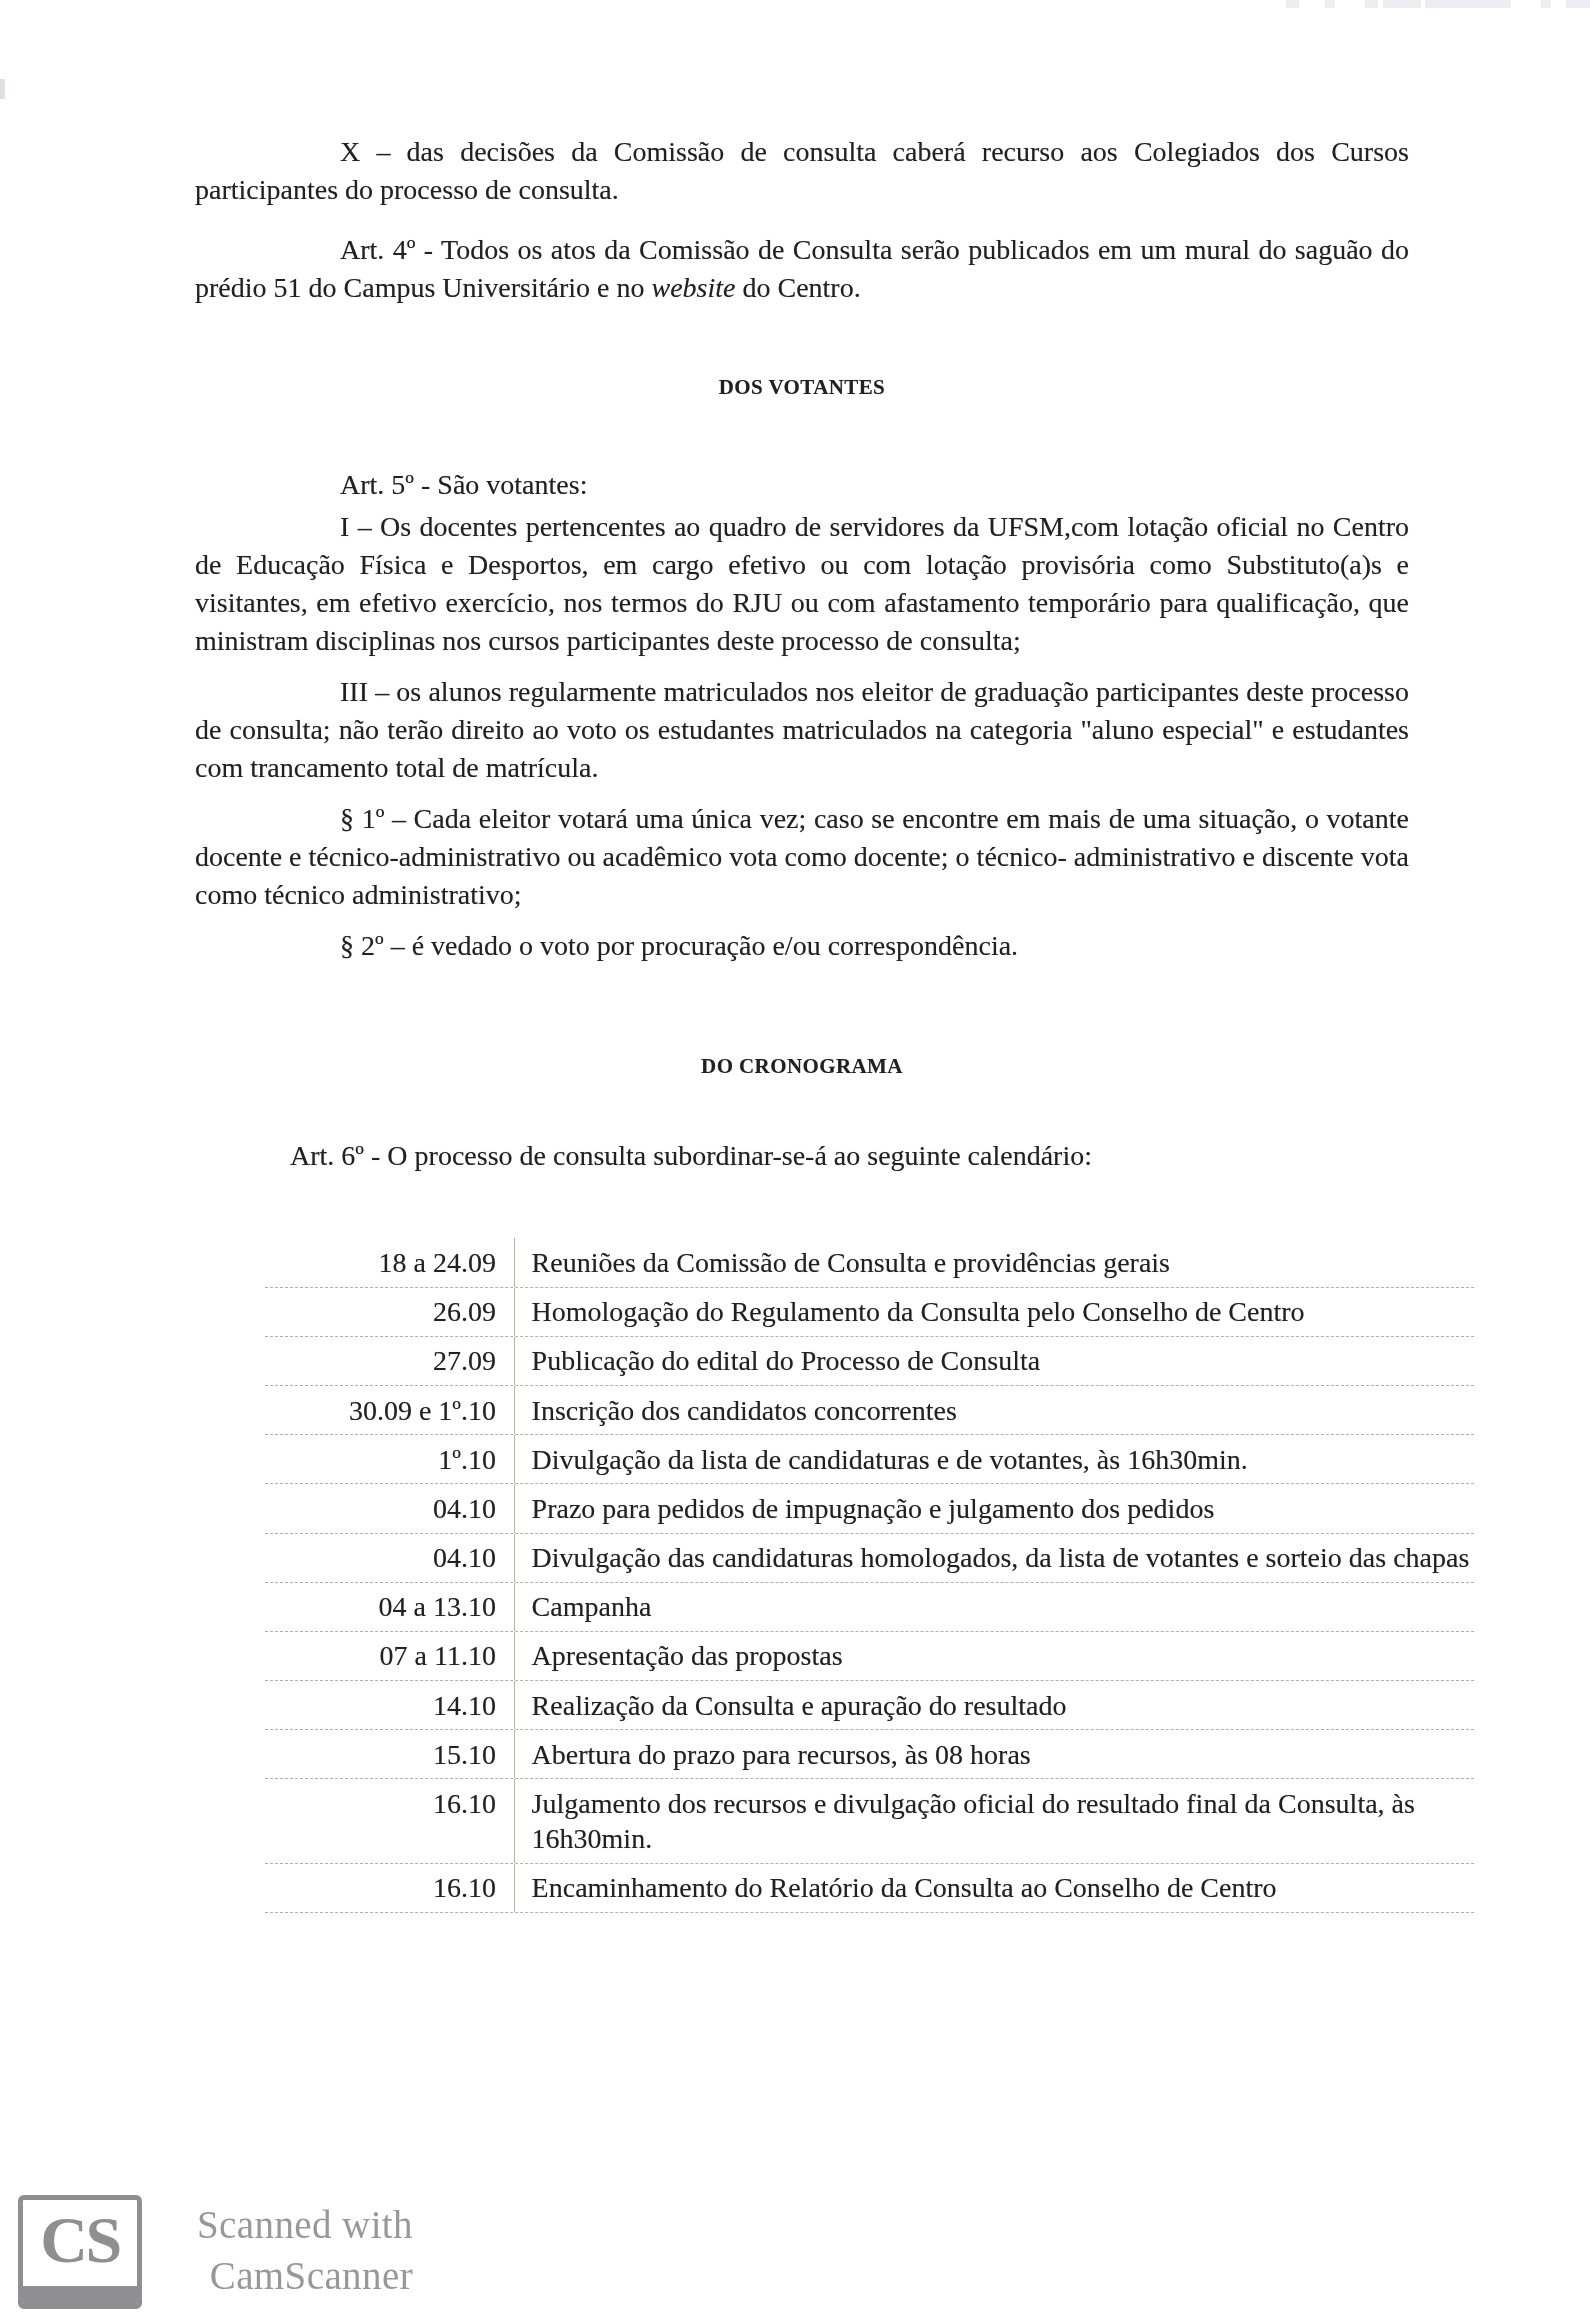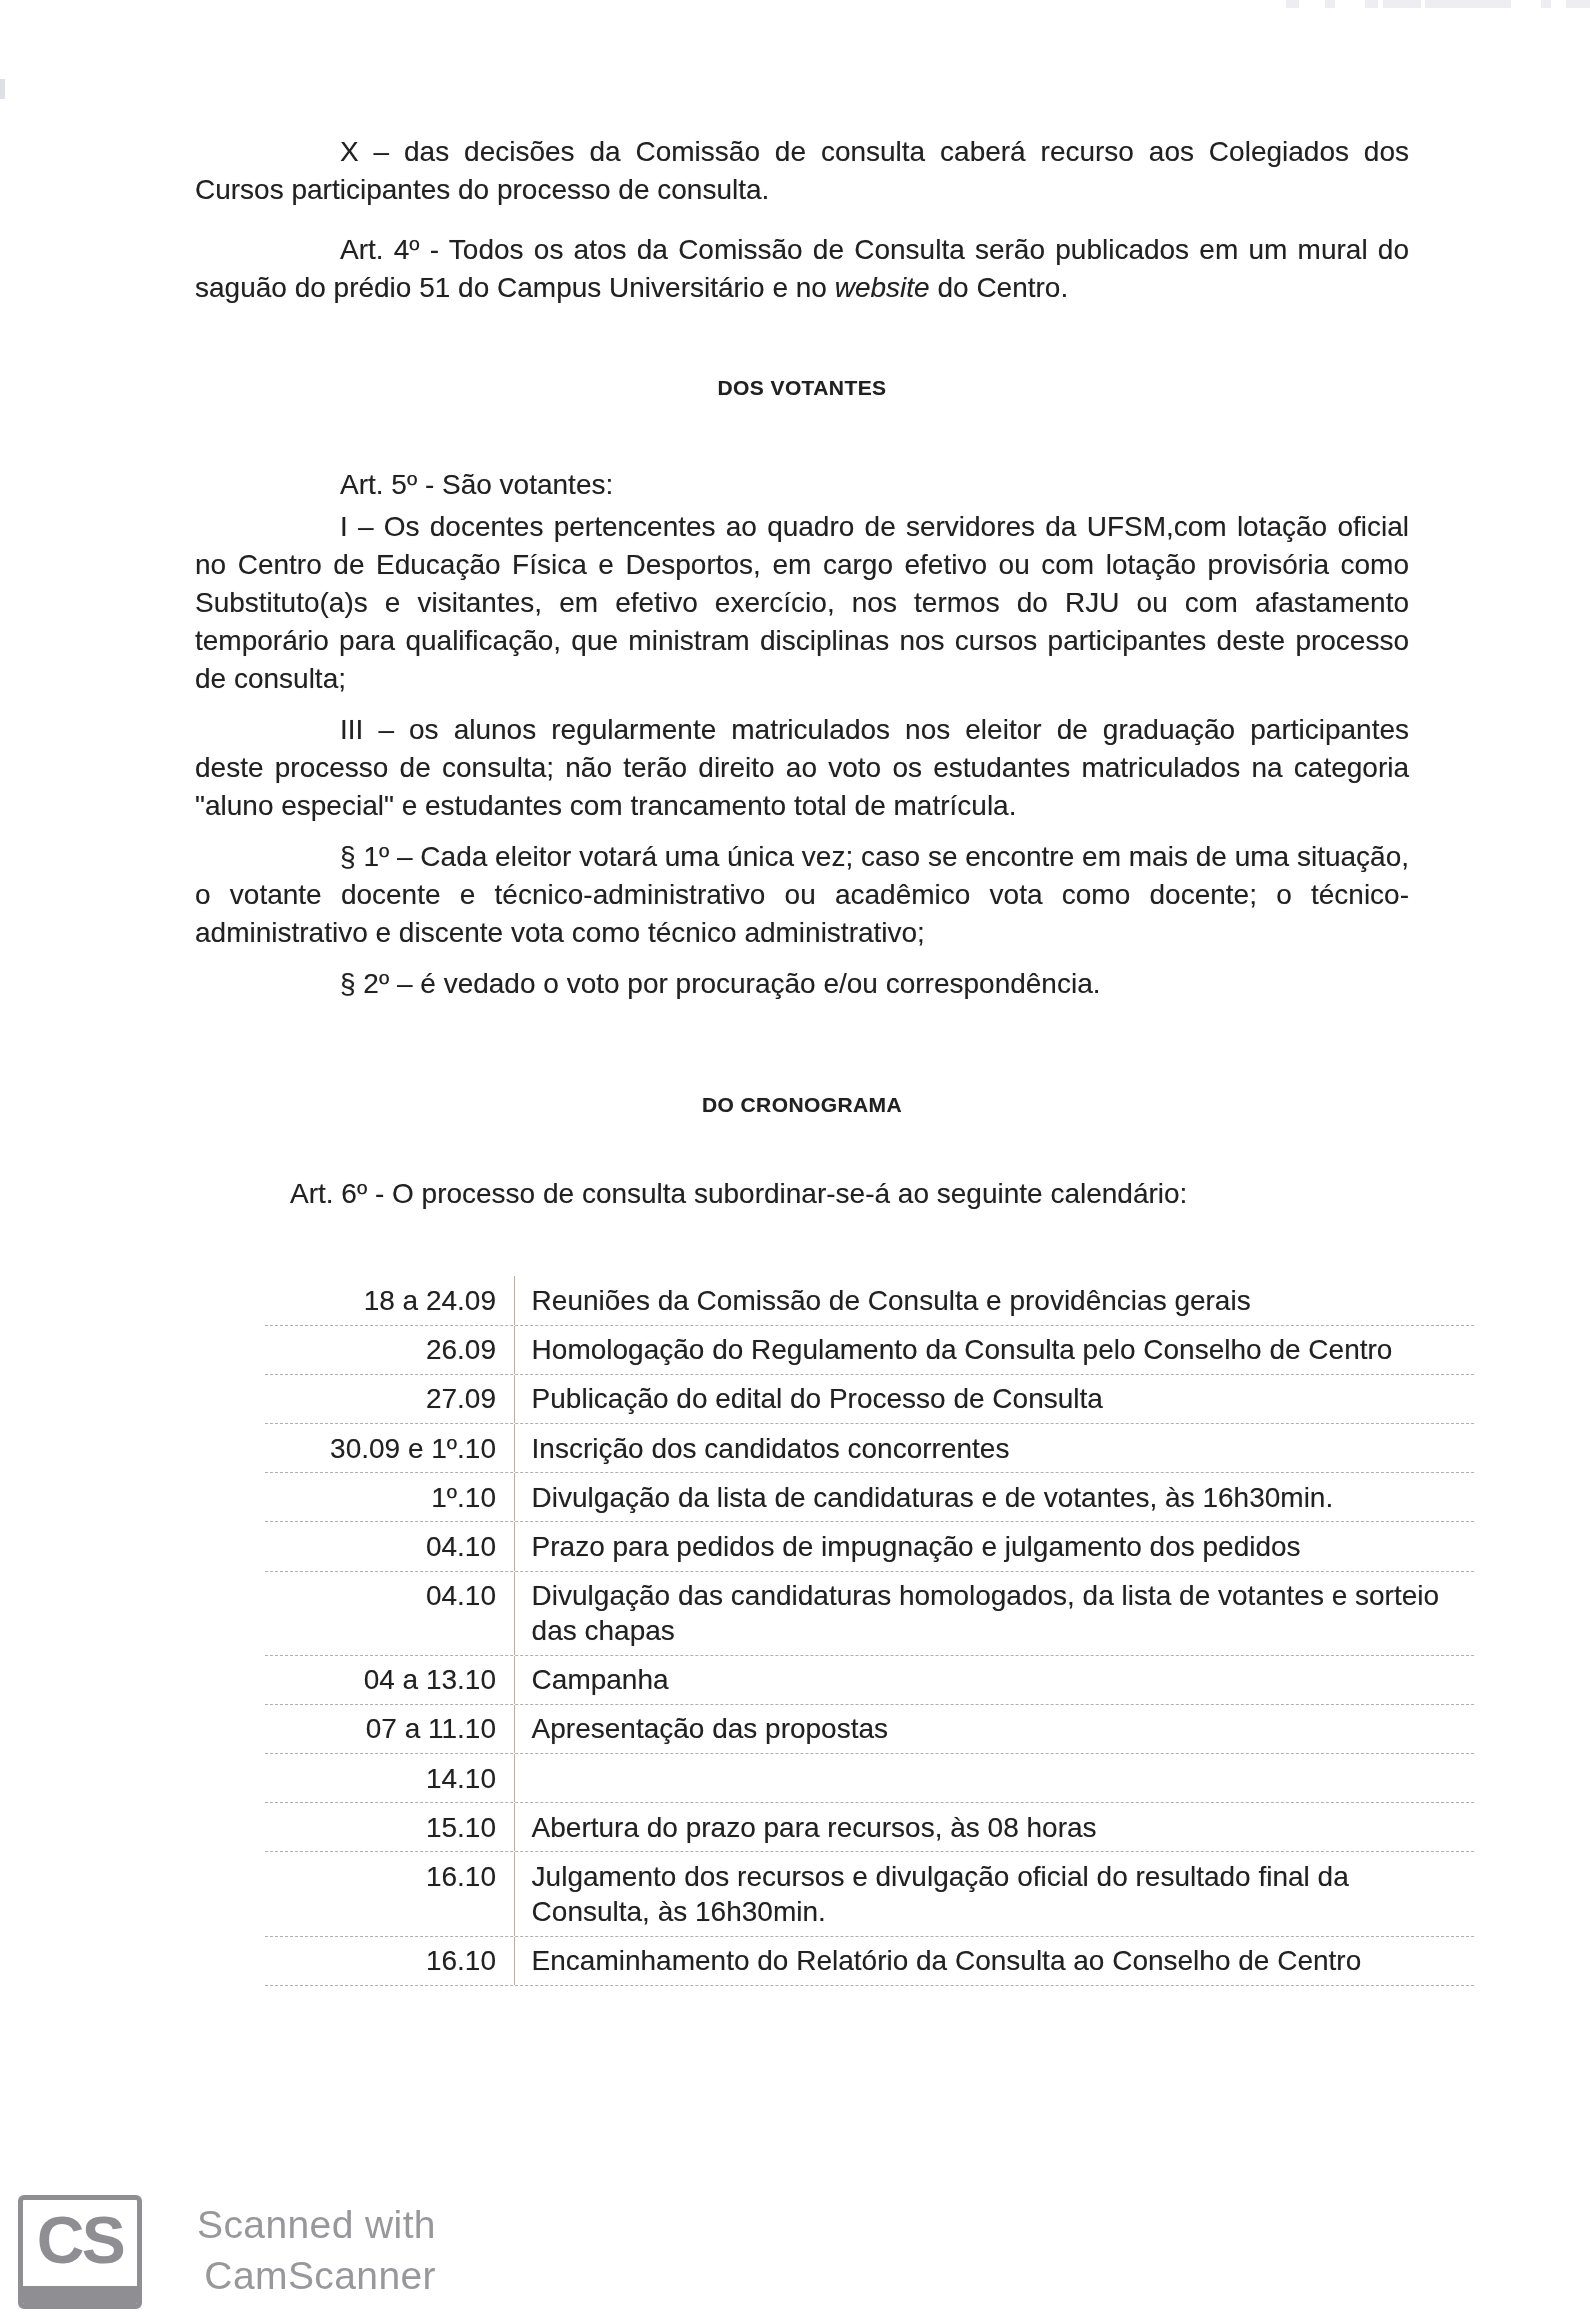--- a/index.html
+++ b/index.html
@@ -1,21 +1,21 @@
 <!DOCTYPE html>
 <html lang="pt" style="font-size:13.3px"><head>
 <meta charset="utf-8">
 <style>
   html,body{margin:0;padding:0;background:#ffffff;}
   .page{
     position:relative;
     width:1590px;height:2319px;
     background:#ffffff;
     overflow:hidden;
-    font-family:Liberation Sans, sans-serif;
+    font-family:Liberation Serif, serif;
   }
   .doc{
     position:absolute;left:195px;top:0;width:1214px;
     color:#212121;
     font-size:28px;line-height:38px;
     text-align:justify;
     text-shadow:0 0 0.8px rgba(45,45,45,.38);
   }
   .para{text-indent:145px;margin:0 0 21.5px 0;}
   .p-first{margin-top:133px;}
@@ -139,20 +139,21 @@
       <div class="trow">
         <div class="tdate">04 a 13.10</div>
         <div class="tevent">Campanha</div>
       </div>
       <div class="trow">
         <div class="tdate">07 a 11.10</div>
         <div class="tevent">Apresentação das propostas</div>
       </div>
       <div class="trow">
         <div class="tdate">14.10</div>
+        <div class="tevent">Realização da Consulta e apuração do resultado</div>
       </div>
       <div class="trow">
         <div class="tdate">15.10</div>
         <div class="tevent">Abertura do prazo para recursos, às 08 horas</div>
       </div>
       <div class="trow">
         <div class="tdate">16.10</div>
         <div class="tevent">Julgamento dos recursos e divulgação oficial do resultado final da Consulta, às 16h30min.</div>
       </div>
       <div class="trow">

